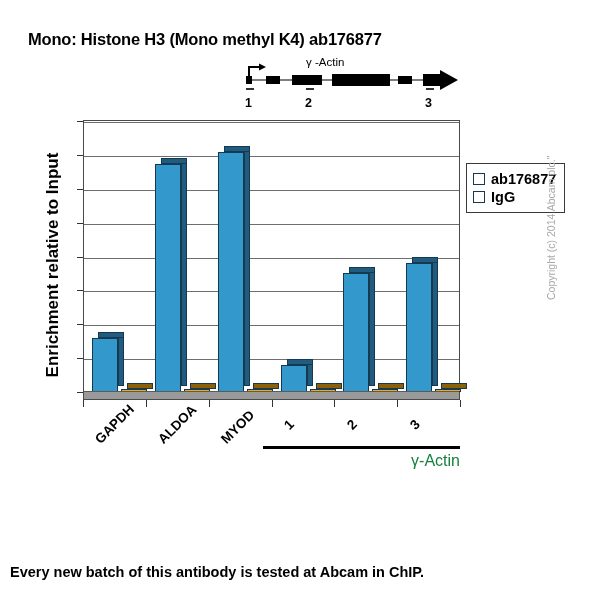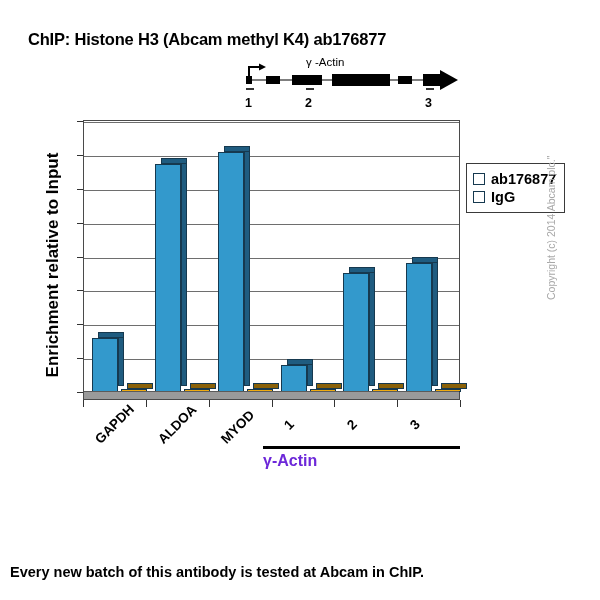--- a/index.html
+++ b/index.html
@@ -86,21 +86,21 @@
     font-size:13.5px;font-weight:bold;color:#000;
     transform:rotate(-45deg);transform-origin:left top;
     white-space:nowrap;
   }
   #group-bracket{
     position:absolute;left:263px;top:446px;width:197px;height:3px;
     background:#000;
   }
   #group-label{
     position:absolute;left:263px;top:452px;width:197px;
-    text-align:left;font-size:16px;font-weight:bold;color:#6d28d9;
+    text-align:right;font-size:16px;font-weight:normal;color:#15803d;
   }
 
   
   #legend{
     position:absolute;left:466px;top:163px;
     border:1.2px solid #3a3a3a;background:#fff;
     padding:5px 8px 5px 6px;
   }
   .legend-row{display:flex;align-items:center;margin:2px 0;}
   .legend-swatch{
@@ -120,21 +120,21 @@
   #caption{
     position:absolute;left:10px;top:564px;
     font-size:14.5px;font-weight:bold;color:#000;white-space:nowrap;
   }
 </style>
 </head>
 <body>
 
 <div id="figure">
 
-  <div id="chart-title">ChIP: Histone H3 (Abcam methyl K4) ab176877</div>
+  <div id="chart-title">Mono: Histone H3 (Mono methyl K4) ab176877</div>
 
   <div id="gene-diagram">
     <div class="gene-name">γ -Actin</div>
     <svg width="220" height="40" viewBox="0 0 220 40">
 
       <line x1="6" y1="22" x2="206" y2="22" stroke="#000" stroke-width="1.2"></line>
 
       <path d="M9,22 L9,9 L20,9" stroke="#000" stroke-width="2" fill="none"></path>
       <path d="M19,5.5 L26,9 L19,12.5 Z" fill="#000"></path>
 

